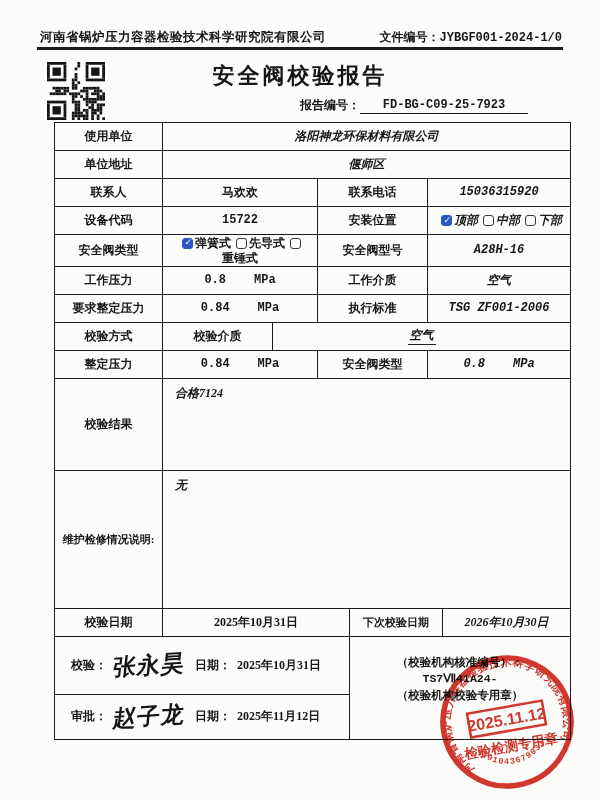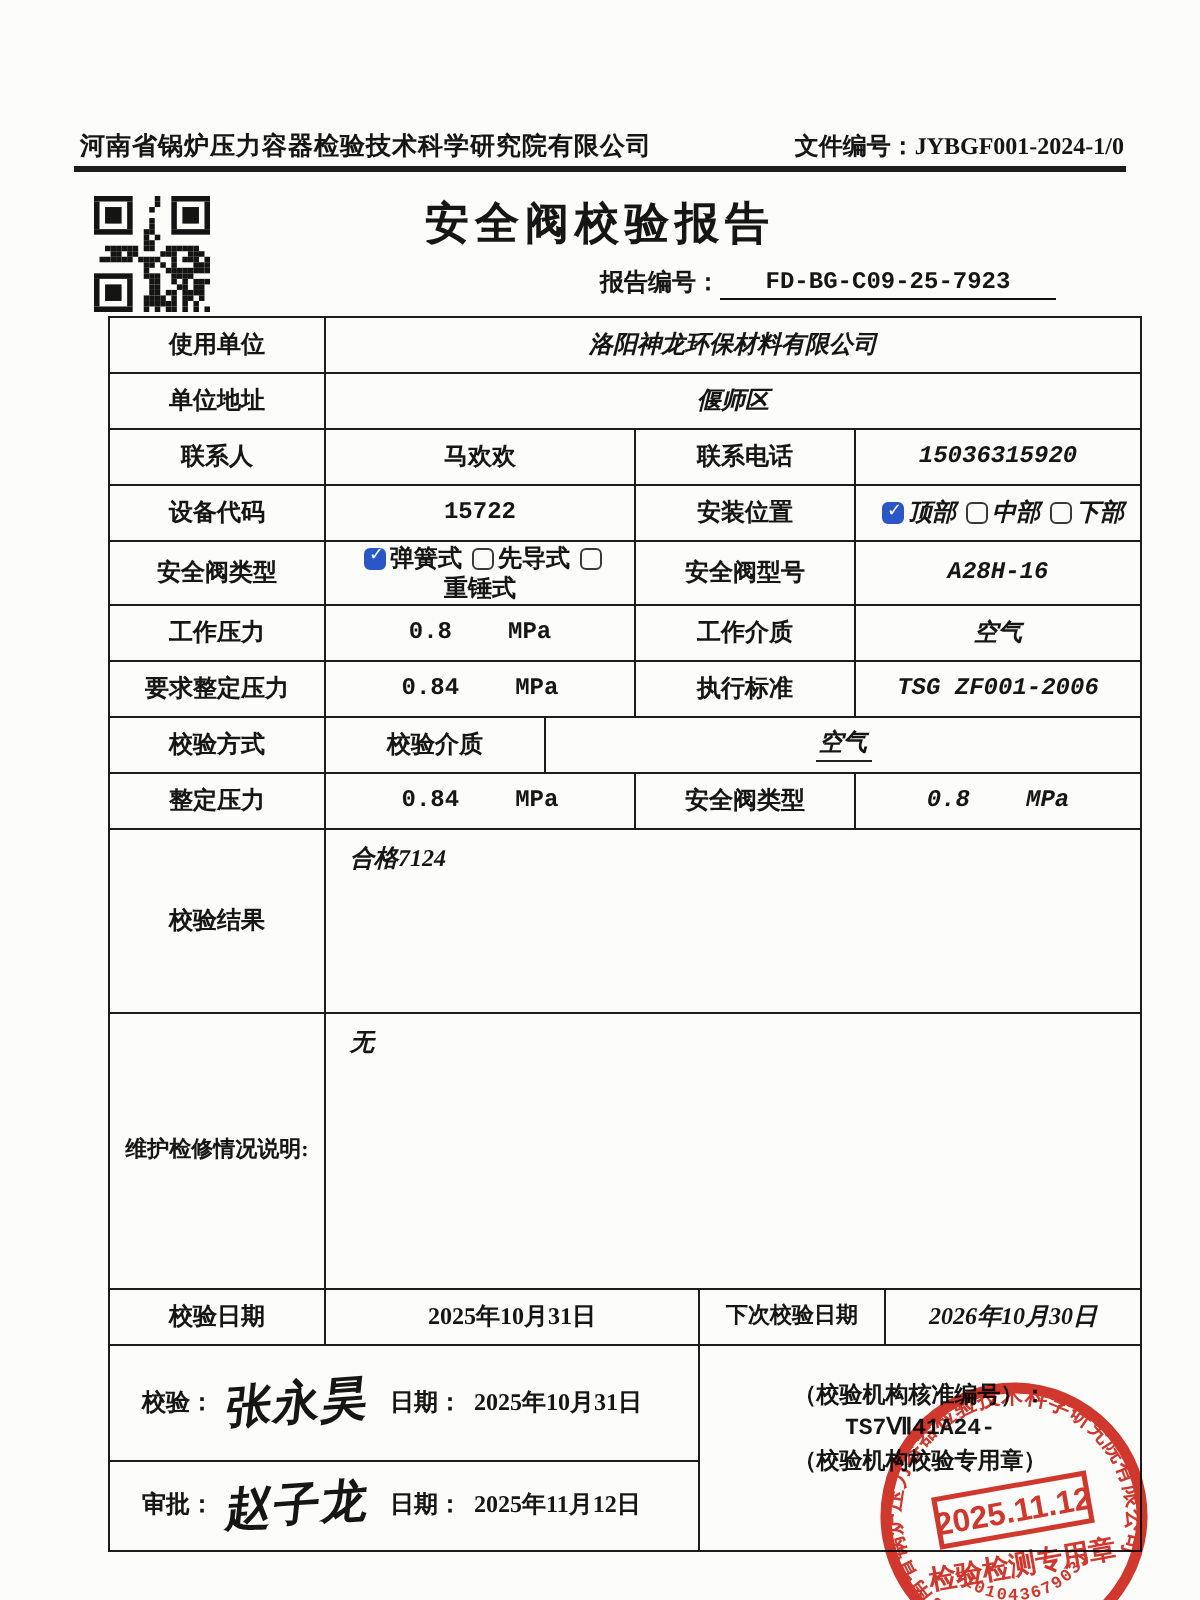--- a/index.html
+++ b/index.html
@@ -1,23 +1,23 @@
 <!DOCTYPE html>
 <html><head>
 <meta charset="utf-8">
 <style>
   * { margin:0; padding:0; box-sizing:border-box; }
   html,body { width:600px; height:800px; }
   body { background:#fcfcfa; font-family:"Liberation Serif","DejaVu Serif",serif; color:#161616; position:relative; overflow:hidden; }
-  .page { position:absolute; inset:0;margin-top:36px; }
+  .page { position:absolute; inset:0; }
 
   
   .hdr-company { position:absolute; left:40px; top:29px; font-size:12.5px; font-weight:bold; letter-spacing:.5px; }
   .hdr-doc { position:absolute; right:38px; top:29px; font-size:12px; font-weight:bold; }
-  .hdr-doc .mono { font-family:Liberation Serif, serif; }
+  .hdr-doc .mono { font-family:Liberation Mono, monospace; }
   .hdr-rule { position:absolute; left:37px; right:37px; top:47px; height:2.5px; background:#1c1c1c; }
 
   .qr { position:absolute; left:47px; top:62px; width:58px; height:58px; }
   .title { position:absolute; left:0; right:0; top:61px; text-align:center; font-size:22px; font-weight:bold; letter-spacing:3px; }
   .report-line { position:absolute; left:300px; top:97px; font-size:12px; font-weight:bold; display:flex; align-items:flex-end; }
   .report-line .num { display:inline-block; width:168px; text-align:center; border-bottom:1.6px solid #111;
                       font-family:"Liberation Mono","DejaVu Sans Mono",monospace; padding-bottom:1px; }
 
   
   .tbl { position:absolute; left:54px; top:122px; width:517px; border:1.7px solid #1c1c1c; background:transparent; }

